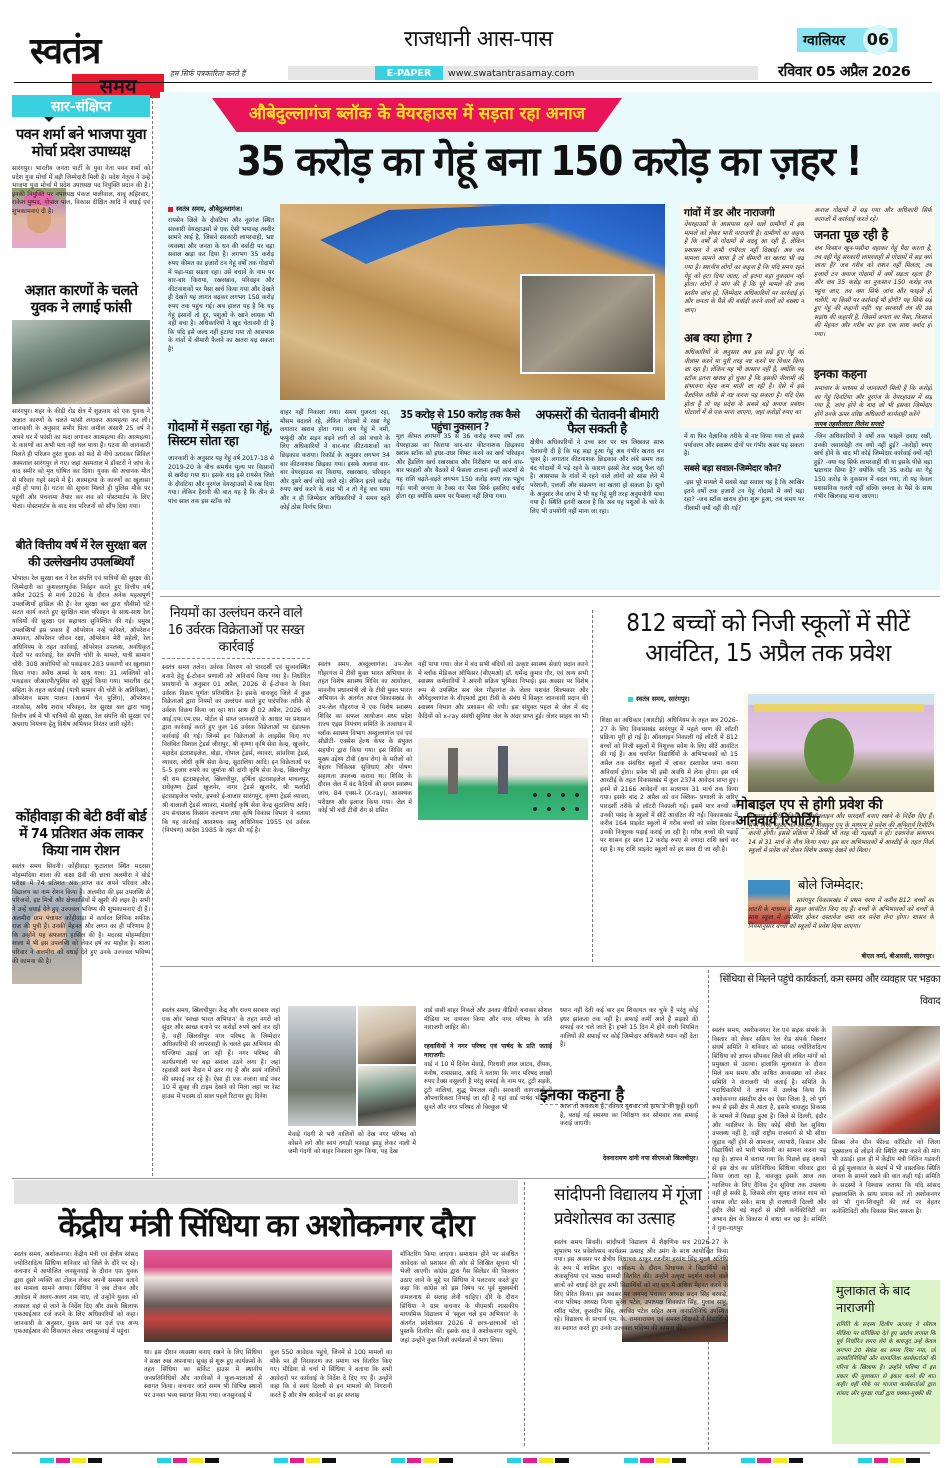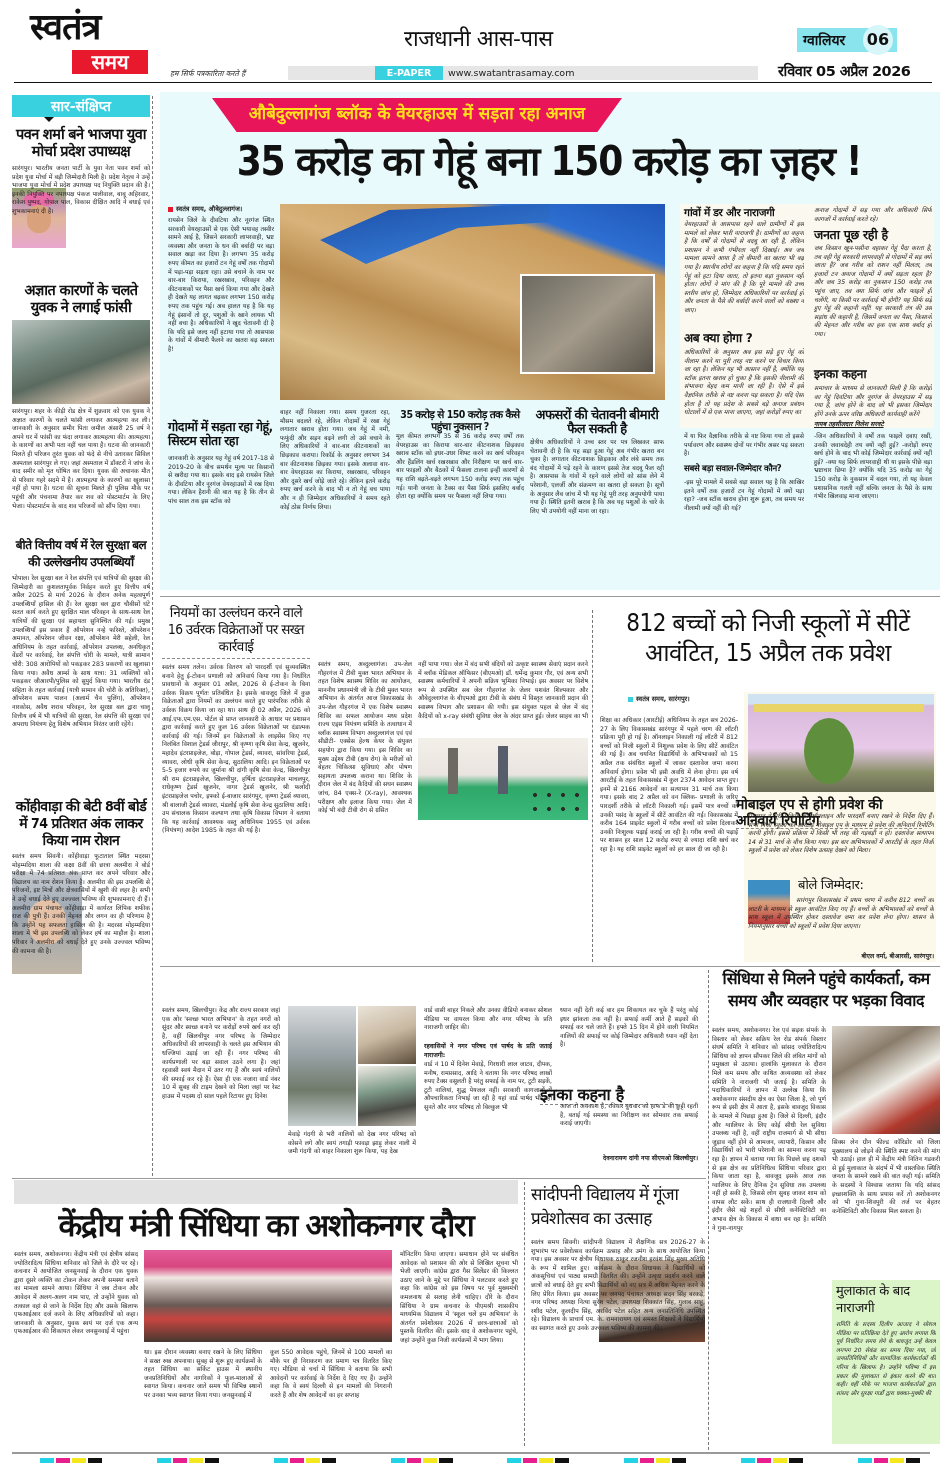--- a/index.html
+++ b/index.html
@@ -13,23 +13,23 @@
 .photo{overflow:hidden}
 .byline{font-size:6.5px;font-weight:bold;color:#222}
 .byline .sq{display:inline-block;width:5px;height:5px;margin-right:3px;vertical-align:middle}
 .regbar{display:flex;gap:2px}
 .regbar span{display:block;width:14px;height:5px}
 </style>
 </head>
 <body>
 
 <div class="abs" style="left:0;top:0;width:945px;height:86px">
-  <div class="abs" style="left:30px;top:6px;width:122px;height:68px">
+  <div class="abs" style="left:30px;top:30px;width:122px;height:68px">
     <div style="font-family:'DejaVu Serif',serif;font-weight:bold;font-size:36px;line-height:40px;color:#111;letter-spacing:-1px">स्वतंत्र</div>
-    <div style="position:absolute;left:42px;top:44px;width:76px;height:24px;background:#e8192c;color:#ffffff;font-weight:bold;font-size:20px;line-height:24px;text-align:center">समय</div>
+    <div style="position:absolute;left:42px;top:44px;width:92px;height:24px;background:#e8192c;color:#0f172a;font-weight:bold;font-size:20px;line-height:24px;text-align:center">समय</div>
   </div>
   <div class="abs" style="left:170px;top:68px;font-size:7.5px;font-style:italic;color:#333">हम सिर्फ पत्रकारिता करते हैं</div>
   <div class="abs" style="left:404px;top:22px;font-size:22px;color:#111;letter-spacing:-0.5px">राजधानी आस-पास</div>
   <div class="abs" style="left:288px;top:66px;width:470px;height:14px;background:#e6e6e6"></div>
   <div class="abs" style="left:375px;top:66px;width:68px;height:14px;background:#39d0e0;color:#fff;font-size:9.5px;font-weight:bold;line-height:14px;text-align:center">E-PAPER</div>
   <div class="abs" style="left:448px;top:67px;font-size:9.5px;color:#222">www.swatantrasamay.com</div>
   <div class="abs" style="left:797px;top:28px;width:100px;height:24px;background:#8ae4ee">
     <span style="position:absolute;left:6px;top:2px;font-size:14px;font-weight:bold;color:#111">ग्वालियर</span>
     <span style="position:absolute;left:66px;top:-3px;width:30px;height:30px;border-radius:50%;background:#d6f6f9;font-size:16px;font-weight:bold;line-height:30px;text-align:center;color:#111">06</span>
   </div>
@@ -57,21 +57,21 @@
     <div class="hd" style="font-size:14.5px;line-height:17px">अज्ञात कारणों के चलते युवक ने लगाई फांसी</div>
     <div class="photo" style="margin-top:4px;width:138px;height:84px;background:linear-gradient(160deg,#b9c3bf 0%,#7b8f86 30%,#5b6a5f 55%,#c9b8a5 80%,#8d7a68 100%)"></div>
     <div class="txt" style="margin-top:3px;height:116px">सारंगपुर। शहर के कीड़ी रोड क्षेत्र में शुक्रवार को एक युवक ने अज्ञात कारणों के चलते फांसी लगाकर आत्महत्या कर ली। जानकारी के अनुसार समीर पिता जमील अंसारी 25 वर्ष ने अपने घर में फांसी का फंदा लगाकर आत्महत्या की। आत्महत्या के कारणों का अभी पता नहीं चल पाया है। घटना की जानकारी मिलते ही परिजन तुरंत युवक को फंदे से नीचे उतारकर सिविल अस्पताल सारंगपुर ले गए। जहां अस्पताल में डॉक्टरों ने जांच के बाद समीर को मृत घोषित कर दिया। युवक की अचानक मौत से परिवार गहरे सदमे में है। आत्महत्या के कारणों का खुलासा नहीं हो पाया है। घटना की सूचना मिलते ही पुलिस मौके पर पहुंची और पंचनामा तैयार कर शव को पोस्टमार्टम के लिए भेजा। पोस्टमार्टम के बाद शव परिजनों को सौंप दिया गया।</div>
   </div>
 
   <div style="margin-top:14px">
     <div class="hd" style="font-size:12px;line-height:17px">बीते वित्तीय वर्ष में रेल सुरक्षा बल की उल्लेखनीय उपलब्धियाँ</div>
     <div class="txt" style="margin-top:3px;height:224px">भोपाल। रेल सुरक्षा बल ने रेल संपत्ति एवं यात्रियों की सुरक्षा की जिम्मेदारी का कुशलतापूर्वक निर्वहन करते हुए वित्तीय वर्ष अप्रैल 2025 से मार्च 2026 के दौरान अनेक महत्वपूर्ण उपलब्धियाँ हासिल की हैं। रेल सुरक्षा बल द्वारा चौबीसों घंटे सतत कार्य करते हुए सुरक्षित माल परिवहन के साथ-साथ रेल यात्रियों की सुरक्षा एवं सहायता सुनिश्चित की गई। प्रमुख उपलब्धियाँ इस प्रकार हैं ऑपरेशन नन्हे फरिश्ते, ऑपरेशन अमानत, ऑपरेशन जीवन रक्षा, ऑपरेशन मेरी सहेली, रेल अधिनियम के तहत कार्रवाई, ऑपरेशन उपलब्ध, अनधिकृत वेंडरों पर कार्रवाई, रेल संपत्ति चोरी के मामले, यात्री सामान चोरी: 308 आरोपियों को पकड़कर 283 प्रकरणों का खुलासा किया गया। अवैध आर्म्स के साथ यात्रा: 31 व्यक्तियों को पकड़कर जीआरपी/पुलिस को सुपुर्द किया गया। भारतीय दंड संहिता के तहत कार्रवाई (यात्री सामान की चोरी के अतिरिक्त), ऑपरेशन समय पालन (अलार्म चैन पुलिंग), ऑपरेशन नारकोस, अवैध शराब परिवहन, रेल सुरक्षा बल द्वारा चालू वित्तीय वर्ष में भी यात्रियों की सुरक्षा, रेल संपत्ति की सुरक्षा एवं अपराध नियंत्रण हेतु विशेष अभियान निरंतर जारी रहेंगे।</div>
   </div>
 
-  <div style="">
+  <div style="margin-top:10px">
     <div class="hd" style="font-size:14px;line-height:17px">कोंहीवाड़ा की बेटी 8वीं बोर्ड में 74 प्रतिशत अंक लाकर किया नाम रोशन</div>
     <div style="position:relative;margin-top:3px;height:200px">
       <div class="photo abs" style="left:0;top:20px;width:70px;height:102px;background:linear-gradient(180deg,#c8cdd2 0%,#9aa4b0 40%,#c2b8a8 100%)">
         <div style="position:absolute;left:16px;top:28px;width:38px;height:44px;border-radius:45%;background:#e6c3a8"></div>
       </div>
       <div class="txt" style="position:absolute;left:0;top:0;width:138px;height:200px">स्वतंत्र समय सिवनी। कोंहीवाड़ा फूटाताल स्थित मदरसा मोहम्मदिया शाला की कक्षा 8वीं की छात्रा अलमीरा ने बोर्ड परीक्षा में 74 प्रतिशत अंक प्राप्त कर अपने परिवार और विद्यालय का नाम रोशन किया है। अलमीरा की इस उपलब्धि से परिजनों, इष्ट मित्रों और क्षेत्रवासियों में खुशी की लहर है। सभी ने उन्हें बधाई देते हुए उज्ज्वल भविष्य की शुभकामनाएं दी हैं। अलमीरा ग्राम पंचायत कोंहीवाड़ा में कार्यरत लिपिक शफीक राज की पुत्री हैं। उनकी मेहनत और लगन का ही परिणाम है कि उन्होंने यह सफलता हासिल की है। मदरसा मोहम्मदिया शाला में भी इस उपलब्धि को लेकर हर्ष का माहौल है। शाला परिवार ने अलमीरा को बधाई देते हुए उनके उज्ज्वल भविष्य की कामना की है।</div>
     </div>
   </div>
 </div>
 
@@ -165,42 +165,42 @@
   <div class="abs txt" style="left:262px;top:74px;width:128px;height:18px;font-weight:bold">रहवासियों ने नगर परिषद एवं पार्षद के प्रति जताई नाराजगी:</div>
   <div class="abs txt" style="left:262px;top:92px;width:128px;height:116px">वार्ड नं 10 में दिनेश मेवाड़े, गिरधारी लाल जाटव, दीपक, मनीष, रामप्रसाद, आदि ने बताया कि नगर परिषद लाखों रुपए टैक्स वसूलती है परंतु सफाई के नाम पर, टूटी सड़कें, टूटी नालियां, शुद्ध पेयजल नहीं। सरकारी कागजातों में औपचारिकता निभाई जा रही है यहां वार्ड पार्षद भी नहीं सुनते और नगर परिषद तो बिल्कुल भी</div>
   <div class="abs txt" style="left:398px;top:38px;width:138px;height:76px">ध्यान नहीं देती कई बार हम शिकायत कर चुके हैं परंतु कोई इधर झांकता तक नहीं है। सफाई कर्मी आते हैं सड़कों की सफाई कर चले जाते हैं। हफ्ते 15 दिन में होने वाली नियमित नालियों की सफाई पर कोई जिम्मेदार अधिकारी ध्यान नहीं देता है।</div>
   <div class="abs sub" style="left:378px;top:118px;width:138px;font-size:16px;border-bottom:1px dashed #888">इनका कहना है</div>
   <div class="abs txt" style="left:398px;top:134px;width:138px;height:50px">आज तो अवकाश है, रविवार बुधवार को हाफ डे की छुट्टी रहती है, बताई गई समस्या का निरीक्षण कर सोमवार तक सफाई कराई जाएगी।</div>
   <div class="abs txt" style="left:398px;top:186px;width:138px;height:20px;font-weight:bold;text-align:right">देवनारायण दांगी नपा सीएमओ खिलचीपुर।</div>
 </div>
 
 <div class="abs dline" style="left:708px;top:970px;height:480px"></div>
 <div class="abs" style="left:712px;top:968px;width:228px;height:482px">
-  <div class="hd" style="font-size:16px;line-height:22px;font-weight:bold;text-align:center">सिंधिया से मिलने पहुंचे कार्यकर्ता, कम समय और व्यवहार पर भड़का विवाद</div>
+  <div class="hd" style="font-size:10px;line-height:22px;font-weight:normal;text-align:right">सिंधिया से मिलने पहुंचे कार्यकर्ता, कम समय और व्यवहार पर भड़का विवाद</div>
   <div class="abs photo" style="left:120px;top:58px;width:108px;height:108px;background:linear-gradient(150deg,#d8d2c8 0%,#8a7c6b 30%,#f0efe8 55%,#b0382c 80%,#5a3a33 100%)"></div>
   <div class="abs txt" style="left:0;top:58px;width:114px;height:418px">स्वतंत्र समय, अशोकनगर। रेल एवं सड़क संपर्क के विस्तार को लेकर सक्रिय रेल रोड संपर्क विस्तार संघर्ष समिति ने शनिवार को सांसद ज्योतिरादित्य सिंधिया को ज्ञापन सौंपकर जिले की लंबित मांगों को प्रमुखता से उठाया। हालांकि मुलाकात के दौरान मिले कम समय और कथित अव्यवस्था को लेकर समिति ने नाराजगी भी जताई है। समिति के पदाधिकारियों ने ज्ञापन में उल्लेख किया कि अशोकनगर संसदीय क्षेत्र का ऐसा जिला है, जो पूर्ण रूप से इसी क्षेत्र में आता है, इसके बावजूद विकास के मामले में पिछड़ा हुआ है। जिले से दिल्ली, इंदौर और ग्वालियर के लिए कोई सीधी रेल सुविधा उपलब्ध नहीं है, वहीं राष्ट्रीय राजमार्ग से भी सीधा जुड़ाव नहीं होने से आमजन, व्यापारी, किसान और विद्यार्थियों को भारी परेशानी का सामना करना पड़ रहा है। ज्ञापन में बताया गया कि पिछले छह दशकों से इस क्षेत्र का प्रतिनिधित्व सिंधिया परिवार द्वारा किया जाता रहा है, बावजूद इसके आज तक ग्वालियर के लिए दैनिक ट्रेन सुविधा तक उपलब्ध नहीं हो सकी है, जिससे लोग सुबह जाकर शाम को वापस लौट सकें। साथ ही राजधानी दिल्ली और इंदौर जैसे बड़े शहरों से सीधी कनेक्टिविटी का अभाव क्षेत्र के विकास में बाधा बन रहा है। समिति ने गुना-नागपुर</div>
   <div class="abs txt" style="left:120px;top:170px;width:108px;height:138px">सिक्स लेन ग्रीन फील्ड कॉरिडोर को जिला मुख्यालय से जोड़ने की स्थिति स्पष्ट करने की मांग भी उठाई। हाल ही में केंद्रीय मंत्री नितिन गडकरी से हुई मुलाकात के संदर्भ में भी वास्तविक स्थिति जनता के सामने रखने की बात कही गई। समिति के सदस्यों ने विश्वास जताया कि यदि सांसद इच्छाशक्ति के साथ प्रयास करें तो अशोकनगर को भी गुना-शिवपुरी की तर्ज पर बेहतर कनेक्टिविटी और विकास मिल सकता है।</div>
   <div class="abs" style="left:120px;top:312px;width:108px;height:164px;background:#dcf5c8"></div>
   <div class="abs sub" style="left:124px;top:314px;width:100px;font-size:13px;line-height:17px;font-weight:normal">मुलाकात के बाद नाराजगी</div>
   <div class="abs txt it" style="left:124px;top:352px;width:100px;height:120px;font-size:5.8px">समिति के सदस्य दिलीप आजाद ने सोशल मीडिया पर प्रतिक्रिया देते हुए आरोप लगाया कि पूर्व निर्धारित समय लेने के बावजूद उन्हें केवल लगभग 20 सेकंड का समय दिया गया, जो जनप्रतिनिधियों और सामाजिक कार्यकर्ताओं की गरिमा के खिलाफ है। उन्होंने भविष्य में इस प्रकार की मुलाकात से इंकार करने की बात कही। वहीं मौके पर भाजपा कार्यकर्ताओं द्वारा सांसद और सुरक्षा गार्डों द्वारा धक्का-मुक्की की</div>
 </div>
 
 <div class="abs" style="left:12px;top:1178px;width:694px;height:1px;background:#999"></div>
 <div class="abs" style="left:12px;top:1180px;width:508px;height:268px">
   <div style="height:24px;background:#e2e2e2;margin:0 2px"></div>
   <div class="abs hd" style="left:0;top:26px;width:508px;font-size:31px;line-height:38px;letter-spacing:-1.2px">केंद्रीय मंत्री सिंधिया का अशोकनगर दौरा</div>
   <div class="abs txt" style="left:2px;top:70px;width:124px;height:196px">स्वतंत्र समय, अशोकनगर। केंद्रीय मंत्री एवं क्षेत्रीय सांसद ज्योतिरादित्य सिंधिया शनिवार को जिले के दौरे पर रहे। कचनार में आयोजित जनसुनवाई के दौरान एक युवक द्वारा दूसरे व्यक्ति का टोकन लेकर अपनी समस्या बताने का मामला सामने आया। सिंधिया ने जब टोकन और आवेदन में अलग-अलग नाम पाए, तो उन्होंने युवक को तत्काल वहां से जाने के निर्देश दिए और उसके खिलाफ एफआईआर दर्ज करने के लिए अधिकारियों को कहा। जानकारी के अनुसार, युवक स्वयं पर दर्ज एक अन्य एफआईआर की शिकायत लेकर जनसुनवाई में पहुंचा</div>
   <div class="abs photo" style="left:132px;top:70px;width:248px;height:92px;background:linear-gradient(180deg,#e35d9a 0%,#d8467f 18%,#f1e7e2 30%,#6a5a55 60%,#c84540 75%,#463830 100%)"></div>
   <div class="abs txt" style="left:132px;top:168px;width:118px;height:98px">था। इस दौरान व्यवस्था बनाए रखने के लिए सिंधिया ने सख्त रुख अपनाया। सुबह से शुरू हुए कार्यक्रमों के तहत सिंधिया का सर्किट हाउस में स्थानीय जनप्रतिनिधियों और नागरिकों ने फूल-मालाओं से स्वागत किया। कचनार जाते समय भी विभिन्न स्थानों पर उनका भव्य स्वागत किया गया। जनसुनवाई में</div>
   <div class="abs txt" style="left:258px;top:168px;width:122px;height:98px">कुल 550 आवेदक पहुंचे, जिनमें से 100 मामलों का मौके पर ही निराकरण कर प्रमाण पत्र वितरित किए गए। मीडिया से चर्चा में सिंधिया ने बताया कि सभी आवेदनों पर कार्रवाई के निर्देश दे दिए गए हैं। उन्होंने कहा कि वे स्वयं दिल्ली से इन मामलों की निगरानी करते हैं और शेष आवेदनों का हर सप्ताह</div>
   <div class="abs txt" style="left:388px;top:70px;width:118px;height:196px">मॉनिटरिंग किया जाएगा। समाधान होने पर संबंधित आवेदक को प्रशासन की ओर से लिखित सूचना भी भेजी जाएगी। कांग्रेस द्वारा गैस सिलेंडर की किल्लत उठाए जाने के मुद्दे पर सिंधिया ने पलटवार करते हुए कहा कि कांग्रेस को इस विषय पर पूर्व मुख्यमंत्री कमलनाथ से सलाह लेनी चाहिए। दौरे के दौरान सिंधिया ने ग्राम कचनार के पीएमश्री शासकीय माध्यमिक विद्यालय में 'स्कूल चलें हम अभियान' के अंतर्गत प्रवेशोत्सव 2026 में छात्र-छात्राओं को पुस्तकें वितरित कीं। इसके बाद वे अशोकनगर पहुंचे, जहां उन्होंने कुछ निजी कार्यक्रमों में भाग लिया।</div>
 </div>
 
 <div class="abs dline" style="left:524px;top:1182px;height:264px"></div>
-<div class="abs" style="left:531px;top:1182px;width:174px;height:266px">
+<div class="abs" style="left:554px;top:1182px;width:174px;height:266px">
   <div class="hd" style="font-size:17px;line-height:24px;font-weight:normal;text-align:left">सांदीपनी विद्यालय में गूंजा प्रवेशोत्सव का उत्साह</div>
   <div class="abs photo" style="left:68px;top:78px;width:106px;height:82px;background:linear-gradient(170deg,#c7b9a7 0%,#8a6f5a 35%,#e9e1d5 55%,#3d2f28 80%,#7a4732 100%)"></div>
   <div class="abs txt" style="left:0;top:56px;width:174px;height:206px">स्वतंत्र समय सिवनी। सांदीपनी विद्यालय में शैक्षणिक सत्र 2026-27 के शुभारंभ पर प्रवेशोत्सव कार्यक्रम उत्साह और उमंग के साथ आयोजित किया गया। इस अवसर पर क्षेत्रीय विधायक ठाकुर रजनीश हरवंश सिंह मुख्य अतिथि के रूप में शामिल हुए। कार्यक्रम के दौरान विधायक ने विद्यार्थियों को अंकसूचियां एवं पाठ्य सामग्री वितरित की। उन्होंने उत्कृष्ट प्रदर्शन करने वाले छात्रों को बधाई देते हुए सभी विद्यार्थियों को नए सत्र में अधिक मेहनत करने के लिए प्रेरित किया। इस अवसर पर जनपद पंचायत अध्यक्ष सदन सिंह बरकड़े, नगर परिषद अध्यक्ष नित्या सुरेश पटेल, उपाध्यक्ष शिवकांत सिंह, गुलाब साहू, रशीद पटेल, कुलदीप सिंह, अरविंद पटेल सहित अन्य जनप्रतिनिधि उपस्थित रहे। विद्यालय के प्राचार्य एम. के. रामनारायण एवं समस्त शिक्षकों ने विद्यार्थियों का स्वागत करते हुए उनके उज्ज्वल भविष्य की कामना की।</div>
 </div>
 
 <div class="abs" style="left:12px;top:1452px;width:918px;height:2px;background:#999"></div>
 <div class="abs" style="left:40px;top:1458px;width:880px;height:6px;display:flex;justify-content:space-between">
   <div class="regbar">
       <span style="background:#22d3e6"></span>
       <span style="background:#e81e8c"></span>

